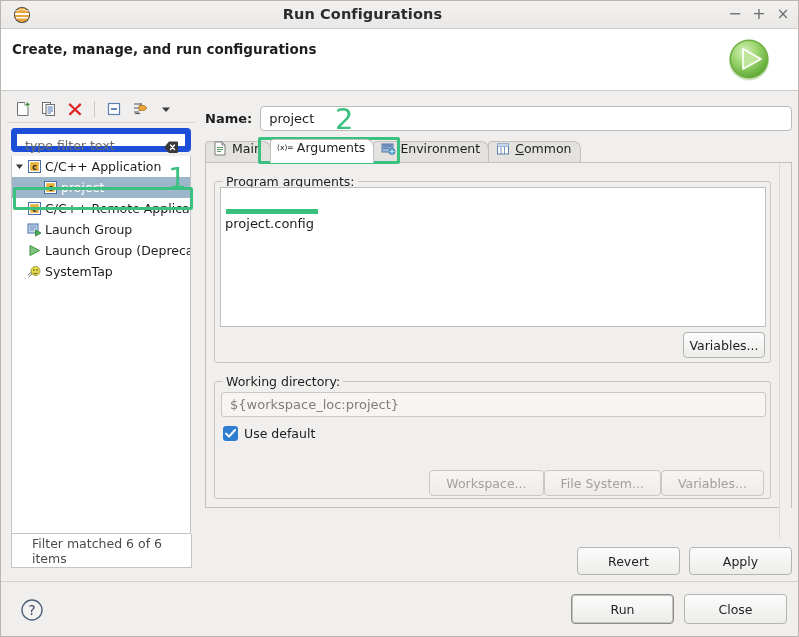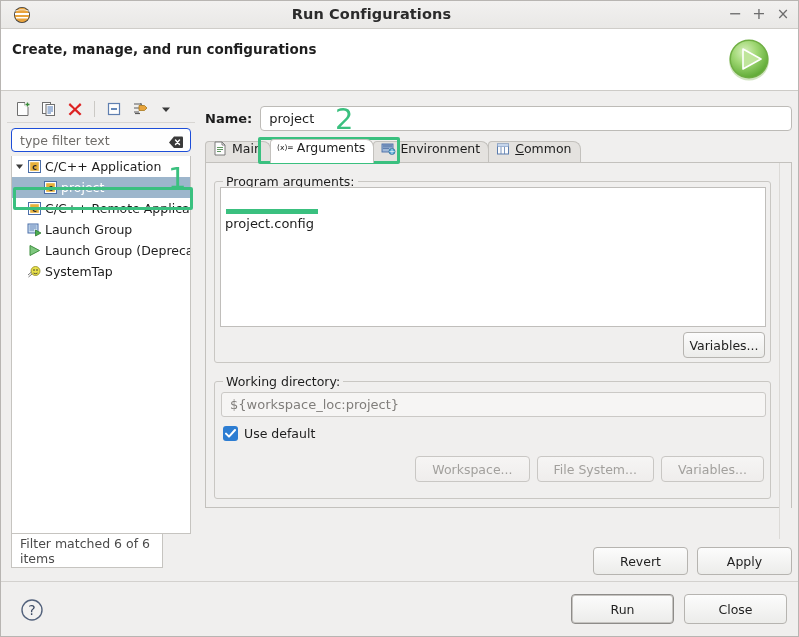--- a/index.html
+++ b/index.html
@@ -25,21 +25,21 @@
   .titlebar {
     position: absolute;
     left: 0; top: 0;
     width: 799px; height: 28px;
     background: linear-gradient(to bottom, #f2f1f0 0%, #e9e8e6 100%);
     border-bottom: 1px solid #cfcdc9;
     box-sizing: border-box;
   }
   .title-text {
     position: absolute;
-    left: 9px; top: 0;
+    left: 0; top: 0;
     width: 723px;
     line-height: 27px;
     text-align: center;
     font-size: 14.5px;
     font-weight: bold;
     color: #2b2b2b;
     letter-spacing: 0.1px;
   }
   .app-icon {
     position: absolute;
@@ -120,21 +120,21 @@
     width: 1px; height: 16px;
     background: #cbc9c5;
     margin: 0 3px;
   }
 
   .filter-box {
     position: absolute;
     left: 4px; top: 33px;
     width: 180px; height: 24px;
     background: #fefefe;
-    border: 1px solid #1d4ed8;
+    border: 6px solid #1d4ed8;
     border-radius: 4px;
     box-sizing: border-box;
   }
   .filter-text {
     position: absolute;
     left: 8px; top: 3px;
     font-size: 12.5px;
     color: #6e6c69;
     line-height: 18px;
   }
@@ -177,28 +177,28 @@
     width: 16px; height: 16px;
     margin-right: 3px;
     flex: 0 0 16px;
     display: flex; align-items: center; justify-content: center;
   }
   .indent { width: 16px; flex: 0 0 16px; }
 
   .tree-status {
     position: absolute;
     left: 4px; top: 439px;
-    width: 152px; height: 34px;
+    width: 181px; height: 34px;
     background: #ffffff;
     border: 1px solid #c6c4c0;
     border-top: none;
     box-sizing: border-box;
     display: flex;
     align-items: center;
-    padding-left: 8px;
+    padding-left: 20px;
     font-size: 12.5px;
     color: #4b4b4b;
     overflow: hidden;
   }
 
   
   .right-panel {
     position: absolute;
     left: 202px; top: 4px;
     width: 591px; height: 478px;
@@ -390,34 +390,33 @@
     margin-right: 6px;
     border-radius: 3px;
     background: #2d7dd2;
     display: flex;
     align-items: center;
     justify-content: center;
     flex: 0 0 15px;
   }
   .wd-btns {
     position: absolute;
-    right: 6px; top: 74px;
-    display: flex;
-    gap: 7px;
+    right: 6px; top: 88px;
+    display: flex;
     border-radius: 10px;
   }
 
   
   .ra-row {
     position: absolute;
     right: 2px; top: 452px;
     display: flex;
     gap: 9px;
   }
-  .ra-row .btn { width: 95px; height: 28px; }
+  .ra-row .btn { width: 103px; height: 28px; }
 
   
   .bottom {
     position: absolute;
     left: 0; top: 580px;
     width: 799px; height: 57px;
     background: #f0efee;
     border-top: 1px solid #d3d1ce;
     box-sizing: border-box;
   }

